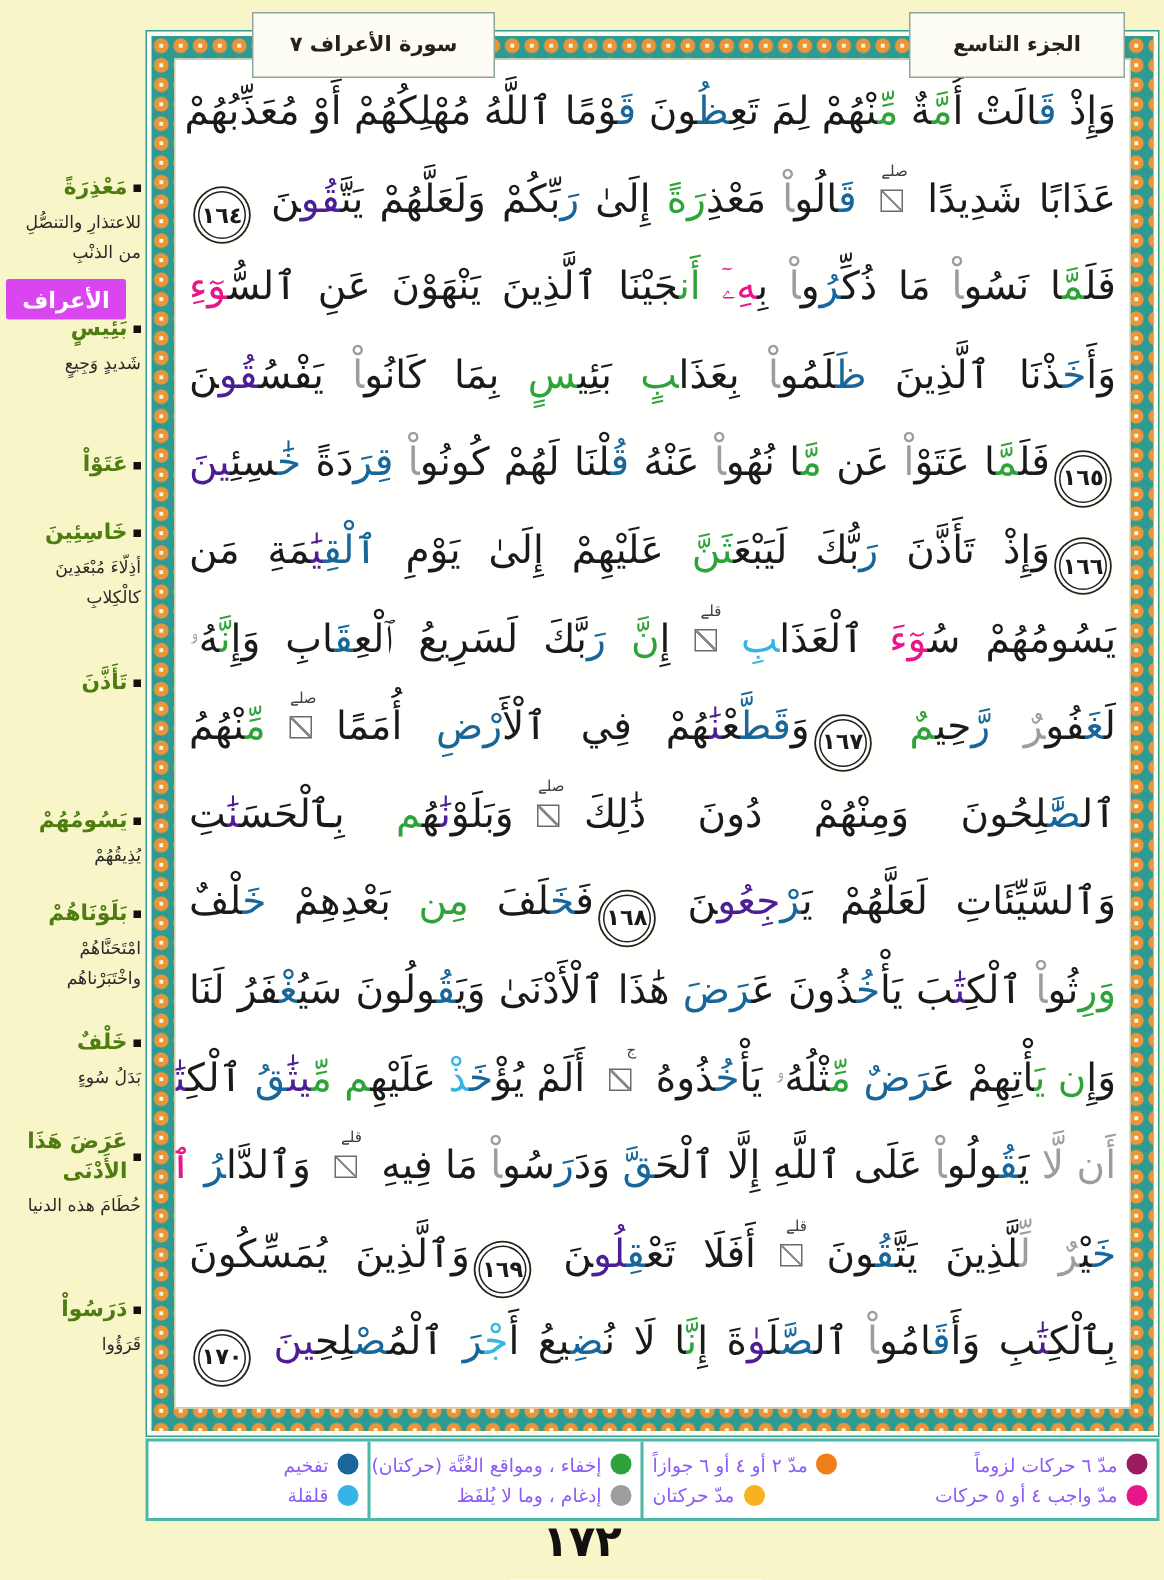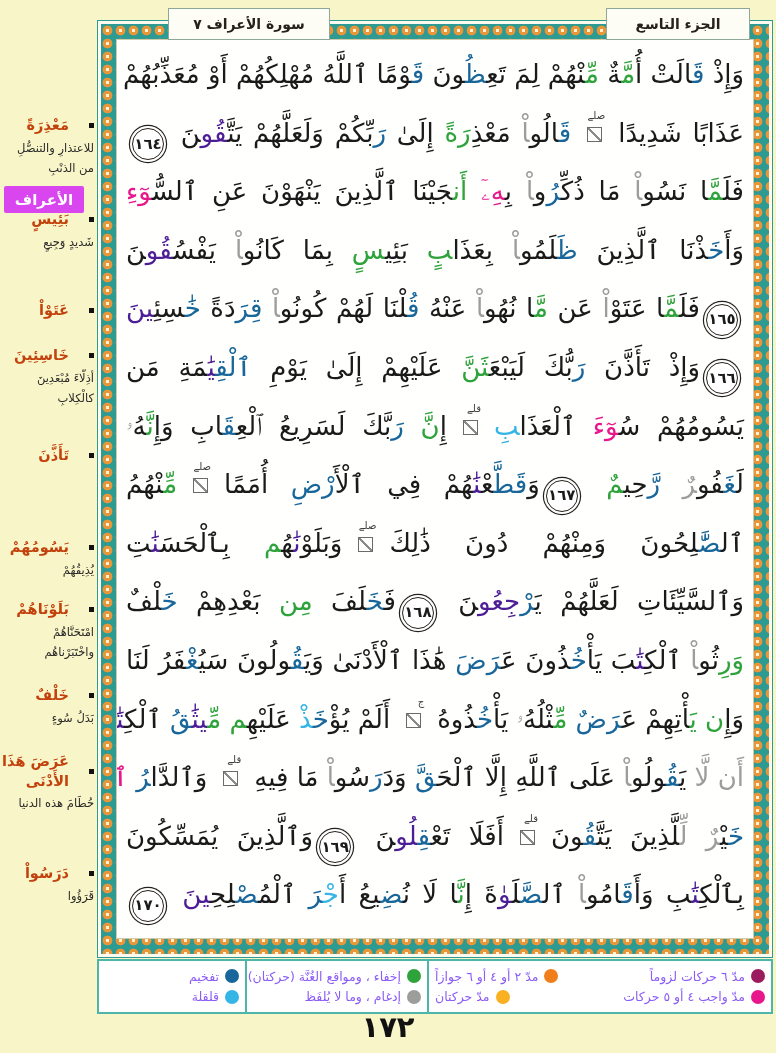--- a/index.html
+++ b/index.html
@@ -45,33 +45,33 @@
     border:1.2px solid #6b6b6b;background:
       linear-gradient(to top right,rgba(0,0,0,0) 46%,#8a8a8a 46% 54%,rgba(0,0,0,0) 54%);
     margin:0 16px;vertical-align:0px;
   }
   .waqf .waqf-label{
     position:absolute;top:-17px;right:-4px;font-size:10px;line-height:1;
     color:#3c3c3c;letter-spacing:0;
   }
   
   .tab{
-    position:absolute;top:8px;height:32px;box-sizing:border-box;
+    position:absolute;top:8px;height:44px;box-sizing:border-box;
     background:#FDFDF6;border:1px solid #8FA79B;
     display:flex;align-items:center;justify-content:center;
     font-size:14px;font-weight:bold;color:#26211c;z-index:5;
   }
   .tab-surah{left:168px;width:162px;}
   .tab-juz{left:606px;width:144px;}
   
   .margin-col{position:absolute;left:0;top:0;width:96px;direction:rtl;}
   .mnote{position:absolute;right:2px;width:92px;text-align:right;direction:rtl;}
   .mnote .term{
-    font-size:14.5px;font-weight:bold;color:#c2410c;line-height:1.35;
-    display:flex;flex-direction:row;align-items:center;gap:20px;justify-content:flex-start;
+    font-size:14.5px;font-weight:bold;color:#4d7c0f;line-height:1.35;
+    display:flex;flex-direction:row;align-items:center;gap:4px;justify-content:flex-start;
   }
   .bullet{display:inline-block;width:5px;height:5px;background:#111;flex:0 0 auto;}
   .mnote .def{font-size:11.5px;color:#2a2a2a;line-height:1.75;margin-top:2px;padding-left:4px;}
   .surah-badge{
     position:absolute;left:4px;top:186px;width:80px;height:27px;
     background:#d946ef;color:#fff;font-size:15px;font-weight:bold;
     display:flex;align-items:center;justify-content:center;border-radius:2px;z-index:6;
   }
   
   .legend{

